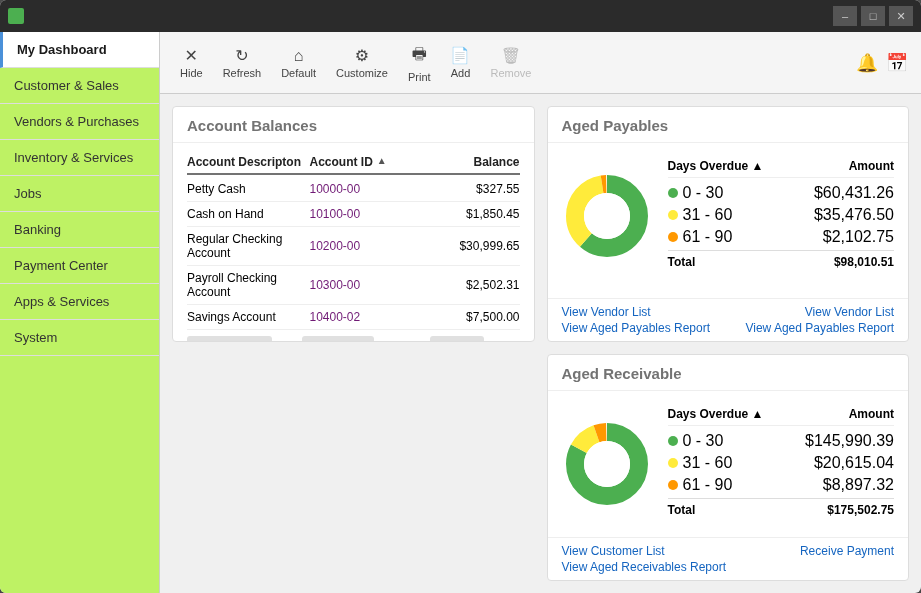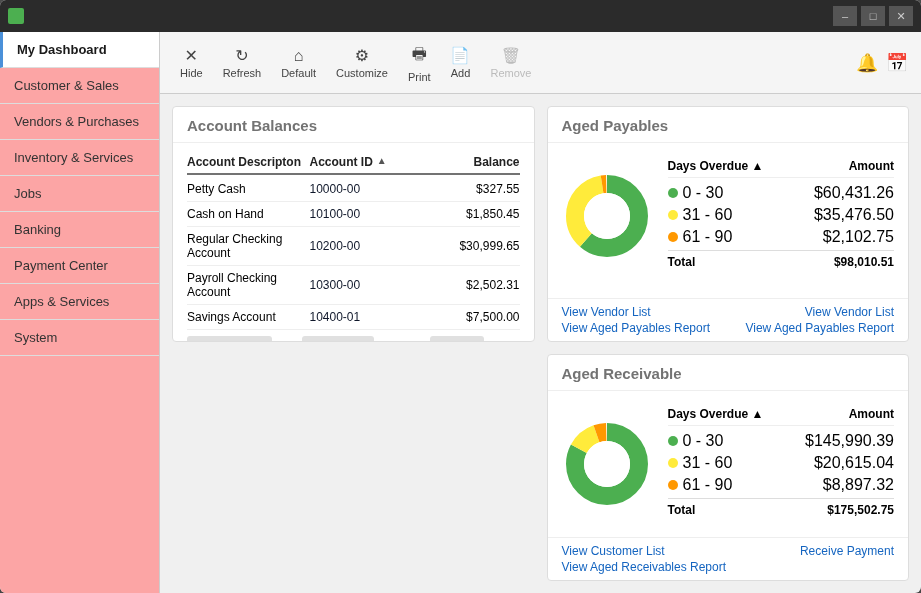--- a/index.html
+++ b/index.html
@@ -52,21 +52,21 @@
     
     .main-layout {
       display: flex;
       flex: 1;
       overflow: hidden;
     }
     
     
     .sidebar {
       width: 160px;
-      background: #fca5a5;
+      background: #bef264;
       border-right: 1px solid #ccc;
       display: flex;
       flex-direction: column;
       flex-shrink: 0;
     }
     .sidebar-item {
       padding: 10px 14px;
       cursor: pointer;
       color: #333;
       font-size: 13px;
@@ -174,21 +174,21 @@
     }
     .sort-arrow { font-size: 10px; color: #555; }
     .table-row {
       display: grid;
       grid-template-columns: 1fr 120px 90px;
       padding: 5px 0;
       border-bottom: 1px solid #eee;
       align-items: center;
       font-size: 12px;
     }
-    .table-row .link { color: #0f172a; text-decoration: none; }
+    .table-row .link { color: #701a75; text-decoration: none; }
     .table-row .amount { text-align: right; }
     
     
     .placeholder-row {
       display: grid;
       grid-template-columns: 1fr 120px 90px;
       padding: 6px 0;
       border-bottom: 1px solid #eee;
       gap: 8px;
     }
@@ -362,21 +362,21 @@
               <a class="link">10200-00</a>
               <span class="amount">$30,999.65</span>
             </div>
             <div class="table-row">
               <span>Payroll Checking Account</span>
               <a class="link">10300-00</a>
               <span class="amount">$2,502.31</span>
             </div>
             <div class="table-row">
               <span>Savings Account</span>
-              <a class="link">10400-01</a>
+              <a class="link">10400-02</a>
               <span class="amount">$7,500.00</span>
             </div>
 
             <div class="placeholder-row">
               <div class="placeholder-bar med"></div>
               <div class="placeholder-bar short"></div>
               <div class="placeholder-bar short"></div>
             </div>
             <div class="placeholder-row">
               

